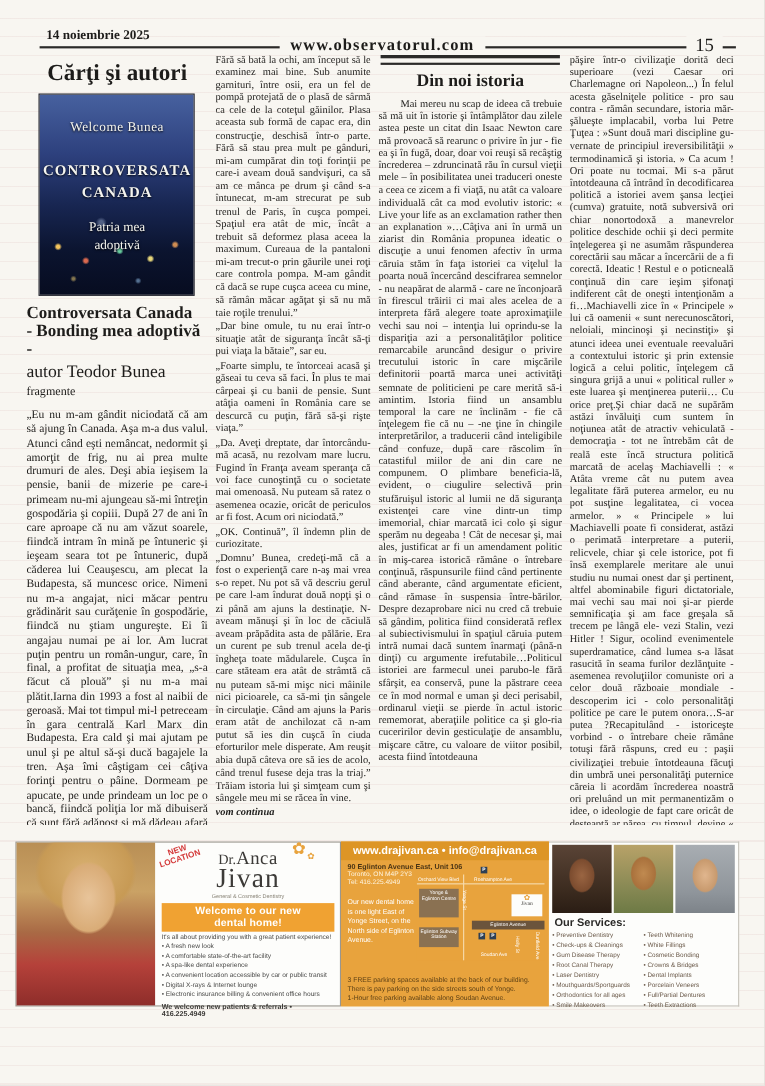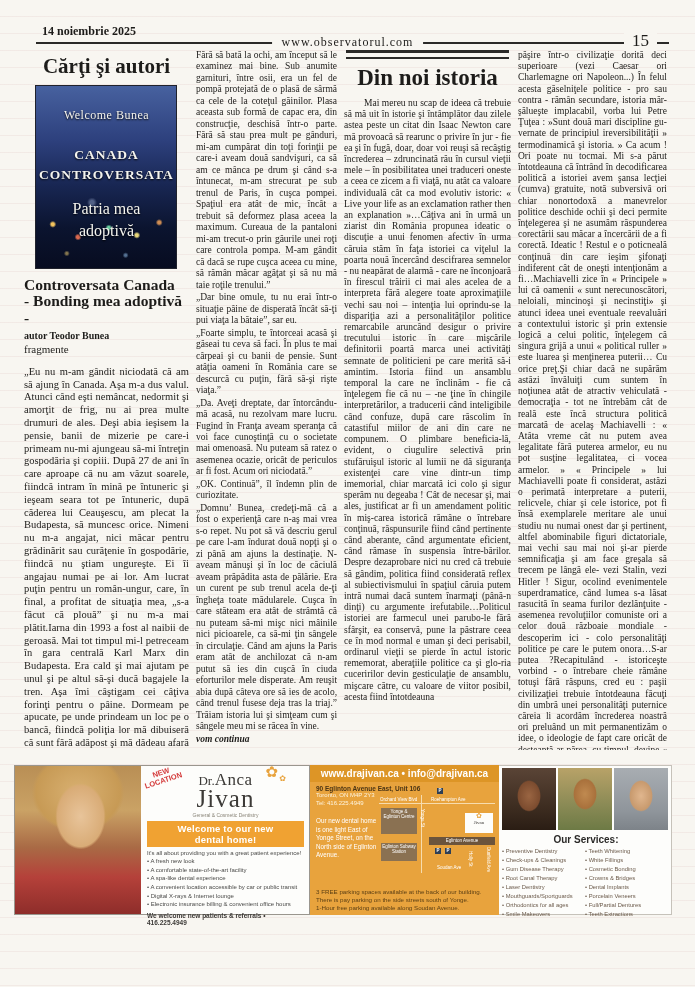--- a/index.html
+++ b/index.html
@@ -6,21 +6,21 @@
   .page{
     position:relative;width:695px;height:987px;margin:0 auto;overflow:hidden;
     background-color:#f8f6f1;
     background-image:repeating-linear-gradient(180deg,transparent 0px,transparent 16px,rgba(205,160,160,.14) 16px,rgba(205,160,160,.14) 17px);
     font-family:"Liberation Serif",serif;color:#1d1c1a;
   }
   
   .masthead{position:relative;height:44px;margin:0 24px 0 24px;}
   .mast-rule{position:absolute;left:12px;right:2px;bottom:0;border-bottom:2px solid #2b2a28;}
   .mast-date{position:absolute;left:18px;bottom:5px;font-weight:bold;font-size:12px;}
-  .mast-site{position:absolute;left:50%;transform:translateX(-50%);bottom:-6px;background:#f8f6f1;padding:0 10px;font-weight:normal;font-size:12px;letter-spacing:1px;margin-top:32px;}
+  .mast-site{position:absolute;left:50%;transform:translateX(-50%);bottom:-6px;background:#f8f6f1;padding:0 10px;font-weight:bold;font-size:15px;letter-spacing:1px;margin-top:32px;}
   .mast-page{position:absolute;right:14px;bottom:-7px;background:#f8f6f1;padding:0 8px;font-size:17px;}
   
   .columns{display:flex;gap:7px;padding:6px 28px 0 24px;height:700px;overflow:hidden;}
   .col{overflow:hidden;}
   .col1{width:166px;}
   .col2{width:142px;}
   .col3{width:168px;}
   .col4{width:150px;}
   .carti-title{font-size:21px;font-weight:bold;text-align:center;margin:4px 0 6px 0;}
   .book-cover{
@@ -32,31 +32,31 @@
       radial-gradient(circle at 72% 82%, rgba(255,235,130,.9) 0 1.5px, transparent 3.5px),
       radial-gradient(circle at 88% 75%, rgba(255,170,90,.8) 0 1.5px, transparent 3.5px),
       radial-gradient(circle at 22% 92%, rgba(255,220,120,.5) 0 1px, transparent 3px),
       radial-gradient(circle at 64% 93%, rgba(160,210,255,.5) 0 1px, transparent 3px),
       radial-gradient(circle at 40% 64%, rgba(200,220,255,.35) 0 2px, transparent 5px),
       linear-gradient(180deg,#47619f 0%,#2d407d 30%,#182652 55%,#0b142f 78%,#070c20 100%);
     color:#f4f4ef;text-align:center;
   }
   .cover-author{padding-top:22px;font-size:12px;letter-spacing:.5px;text-shadow:0 1px 2px #000;}
   .cover-title{margin-top:22px;font-size:13.5px;font-weight:bold;letter-spacing:1px;line-height:1.5;text-shadow:0 1px 2px #000;}
-  .cover-sub{margin-top:12px;font-size:16px;line-height:1.4;text-shadow:0 1px 2px #000;}
+  .cover-sub{margin-top:12px;font-size:12px;line-height:1.4;text-shadow:0 1px 2px #000;}
   .caption{text-align:left;margin-top:8px;line-height:1.05;}
   .cap-t{font-size:15.5px;font-weight:bold;}
-  .cap-author{font-size:10px;font-weight:bold;margin-top:5px;}
+  .cap-author{font-size:16px;font-weight:normal;margin-top:5px;}
   .cap-type{font-size:11px;margin-top:3px;}
   .body1{font-size:10.5px;line-height:1.22;text-align:justify;margin:10px 0 0 0;}
   .col2 p{font-size:9.5px;line-height:1.21;text-align:justify;margin:0 0 1px 0;}
   .continua{font-style:italic;font-weight:bold;text-align:left !important;}
   .subl-title{font-size:23px;font-weight:bold;text-align:center;margin:2px 0 4px 0;}
   .double-rule{height:4px;border-top:3px solid #2b2a28;border-bottom:2px solid #2b2a28;margin:0 2px 6px 2px;}
-  .din-title{font-size:23px;font-weight:bold;text-align:center;margin:4px 0 7px 0;}
+  .din-title{font-size:16px;font-weight:bold;text-align:center;margin:4px 0 7px 0;}
   .body3{font-size:9.5px;line-height:1.18;text-align:justify;margin:0;}
   .indent{text-indent:20px;}
   
   .ad{position:absolute;left:14px;top:765px;display:flex;height:150px;font-family:"Liberation Sans",sans-serif;}
   .ad-left{position:relative;width:294px;background:#fdfdfb;border:1px solid #9a968e;display:flex;}
   .woman-photo{
     width:126px;height:100%;
     background:
       radial-gradient(ellipse 42px 55px at 52% 34%, #e8c49a 0%, #d9ac77 55%, rgba(0,0,0,0) 60%),
       radial-gradient(ellipse 70px 60px at 50% 18%, #d9b172 0%, #c79a55 60%, rgba(0,0,0,0) 66%),
@@ -93,21 +93,21 @@
   .map .p-abs{position:absolute;}
   .map-logo{position:absolute;right:2px;top:18px;width:28px;height:20px;background:#fdfdfb;color:#3c3a37;text-align:center;font-size:5px;font-family:"Liberation Serif",serif;}
   .map-logo .fl{color:#e8a33d;font-size:7px;line-height:1;}
   .mid-parking{position:absolute;left:6px;bottom:3px;right:4px;font-size:6.2px;color:#5d4015;line-height:1.3;}
   .ad-right{width:166px;background:#fdfdfb;border:1px solid #c6c2ba;border-left:none;padding:2px 3px;}
   .photos{display:flex;gap:2px;height:62px;}
   .photo{flex:1;}
   .photo.p1{background:radial-gradient(ellipse 18px 24px at 50% 45%, #9a6542 0%, #7c4c2f 60%, rgba(0,0,0,0) 66%),linear-gradient(180deg,#5a4436 0%,#3a2a1e 70%,#2a1d14 100%);}
   .photo.p2{background:radial-gradient(ellipse 18px 24px at 50% 42%, #c08a50 0%, #a9713c 60%, rgba(0,0,0,0) 66%),linear-gradient(180deg,#b8a268 0%,#8a8a55 60%,#6d7a45 100%);}
   .photo.p3{background:radial-gradient(ellipse 18px 24px at 50% 45%, #e0b68e 0%, #c89a6e 60%, rgba(0,0,0,0) 66%),linear-gradient(180deg,#a8adb2 0%,#8f959b 70%,#7d8389 100%);}
-  .services-title{font-size:10px;font-weight:bold;color:#2b2a28;margin:4px 0 2px 2px;text-align:center;}
+  .services-title{font-size:10px;font-weight:bold;color:#2b2a28;margin:4px 0 2px 2px;}
   .services{display:flex;}
   .svc-col{flex:1;}
   .svc-col div{font-size:5.8px;color:#6b5a4a;line-height:1.55;}
   .svc-col div::before{content:"• ";}
 </style>
 </head>
 <body>
 
 <div class="page">
 
@@ -118,40 +118,40 @@
     <div class="mast-page">15</div>
   </div>
 
   <div class="columns">
 
     <div class="col col1">
       <div class="carti-title">Cărţi şi autori</div>
       <div class="book-cover">
         <div class="cover-author">Welcome Bunea</div>
         <div class="cover-title">
+          <div>CONTROVERSATA</div>
           <div>CANADA</div>
-          <div>CONTROVERSATA</div>
         </div>
         <div class="cover-sub">
           <div>Patria mea</div>
           <div>adoptivă</div>
         </div>
       </div>
       <div class="caption">
         <div class="cap-t">Controversata Canada</div>
         <div class="cap-t">- Bonding mea adoptivă -</div>
         <div class="cap-author">autor Teodor Bunea</div>
         <div class="cap-type">fragmente</div>
       </div>
       <p class="body1">„Eu nu m-am gândit niciodată că am să ajung în Canada. Aşa m-a dus valul. Atunci când eşti nemâncat, nedormit şi amorţit de frig, nu ai prea multe drumuri de ales. Deşi abia ieşisem la pensie, banii de mizerie pe care-i primeam nu-mi ajungeau să-mi întreţin gospodăria şi copiii. După 27 de ani în care aproape că nu am văzut soarele, fiindcă intram în mină pe întuneric şi ieşeam seara tot pe întuneric, după căderea lui Ceauşescu, am plecat la Budapesta, să muncesc orice. Nimeni nu m-a angajat, nici măcar pentru grădinărit sau curăţenie în gospodărie, fiindcă nu ştiam ungureşte. Ei îi angajau numai pe ai lor. Am lucrat puţin pentru un român-ungur, care, în final, a profitat de situaţia mea, „s-a făcut că plouă” şi nu m-a mai plătit.Iarna din 1993 a fost al naibii de geroasă. Mai tot timpul mi-l petreceam în gara centrală Karl Marx din Budapesta. Era cald şi mai ajutam pe unul şi pe altul să-şi ducă bagajele la tren. Aşa îmi câştigam cei câţiva forinţi pentru o pâine.  Dormeam pe apucate, pe unde prindeam un loc pe o bancă, fiindcă poliţia lor mă dibuiseră că sunt fără adăpost şi mă dădeau afară din gară. Tot făţâindu-mă pe lângă trenuri, am observat că vagoanele de Paris erau puţin diferite de celelalte.</p>
     </div>
 
     <div class="col col2">
       <p>Fără să bată la ochi, am început să le examinez mai bine. Sub anumite garnituri, între osii, era un fel de pompă protejată de o plasă de sârmă ca cele de la coteţul găinilor. Plasa aceasta sub formă de capac era, din construcţie, deschisă într-o parte. Fără să stau prea mult pe gânduri, mi-am cumpărat din toţi forinţii pe care-i aveam două sandvişuri, ca să am ce mânca pe drum şi când s-a întunecat, m-am strecurat pe sub trenul de Paris, în cuşca pompei. Spaţiul era atât de mic, încât a trebuit să deformez plasa aceea la maximum. Cureaua de la pantaloni mi-am trecut-o prin găurile unei roţi care controla pompa. M-am gândit că dacă se rupe cuşca aceea cu mine, să rămân măcar agăţat şi să nu mă taie roţile trenului.”</p>
-      <p>„Dar bine omule, tu nu erai într-o situaţie pâine de disperată încât să-ţi pui viaţa la bătaie”, sar eu.</p>
+      <p>„Dar bine omule, tu nu erai într-o situaţie atât de siguranţa încât să-ţi pui viaţa la bătaie”, sar eu.</p>
       <p>„Foarte simplu, te întorceai acasă şi găseai tu ceva să faci. În plus te mai cârpeai şi cu banii de pensie. Sunt atâţia oameni în România care se descurcă cu puţin, fără să-şi rişte viaţa.”</p>
       <p>„Da. Aveţi dreptate, dar întorcându-mă acasă, nu rezolvam mare lucru. Fugind în Franţa aveam speranţa că voi face cunoştinţă cu o societate mai omenoasă. Nu puteam să ratez o asemenea ocazie, oricât de periculos ar fi fost. Acum ori niciodată.”</p>
       <p>„OK. Continuă”, îl îndemn plin de curiozitate.</p>
       <p>„Domnu’ Bunea, credeţi-mă că a fost o experienţă care n-aş mai vrea s-o repet. Nu pot să vă descriu gerul pe care l-am îndurat două nopţi şi o zi până am ajuns la destinaţie. N-aveam mănuşi şi în loc de căciulă aveam prăpădita asta de pălărie. Era un curent pe sub trenul acela de-ţi îngheţa toate mădularele. Cuşca în care stăteam era atât de strâmtă că nu puteam să-mi mişc nici mâinile nici picioarele, ca să-mi ţin sângele în circulaţie. Când am ajuns la Paris eram atât de anchilozat că n-am putut să ies din cuşcă în ciuda eforturilor mele disperate. Am reuşit abia după câteva ore să ies de acolo, când trenul fusese deja tras la triaj.” Trăiam istoria lui şi simţeam cum şi sângele meu mi se răcea în vine.</p>
       <p class="continua">vom continua</p>
     </div>
 
     <div class="col col3">
       <div class="double-rule"></div>
       <div class="din-title">Din noi istoria</div>

